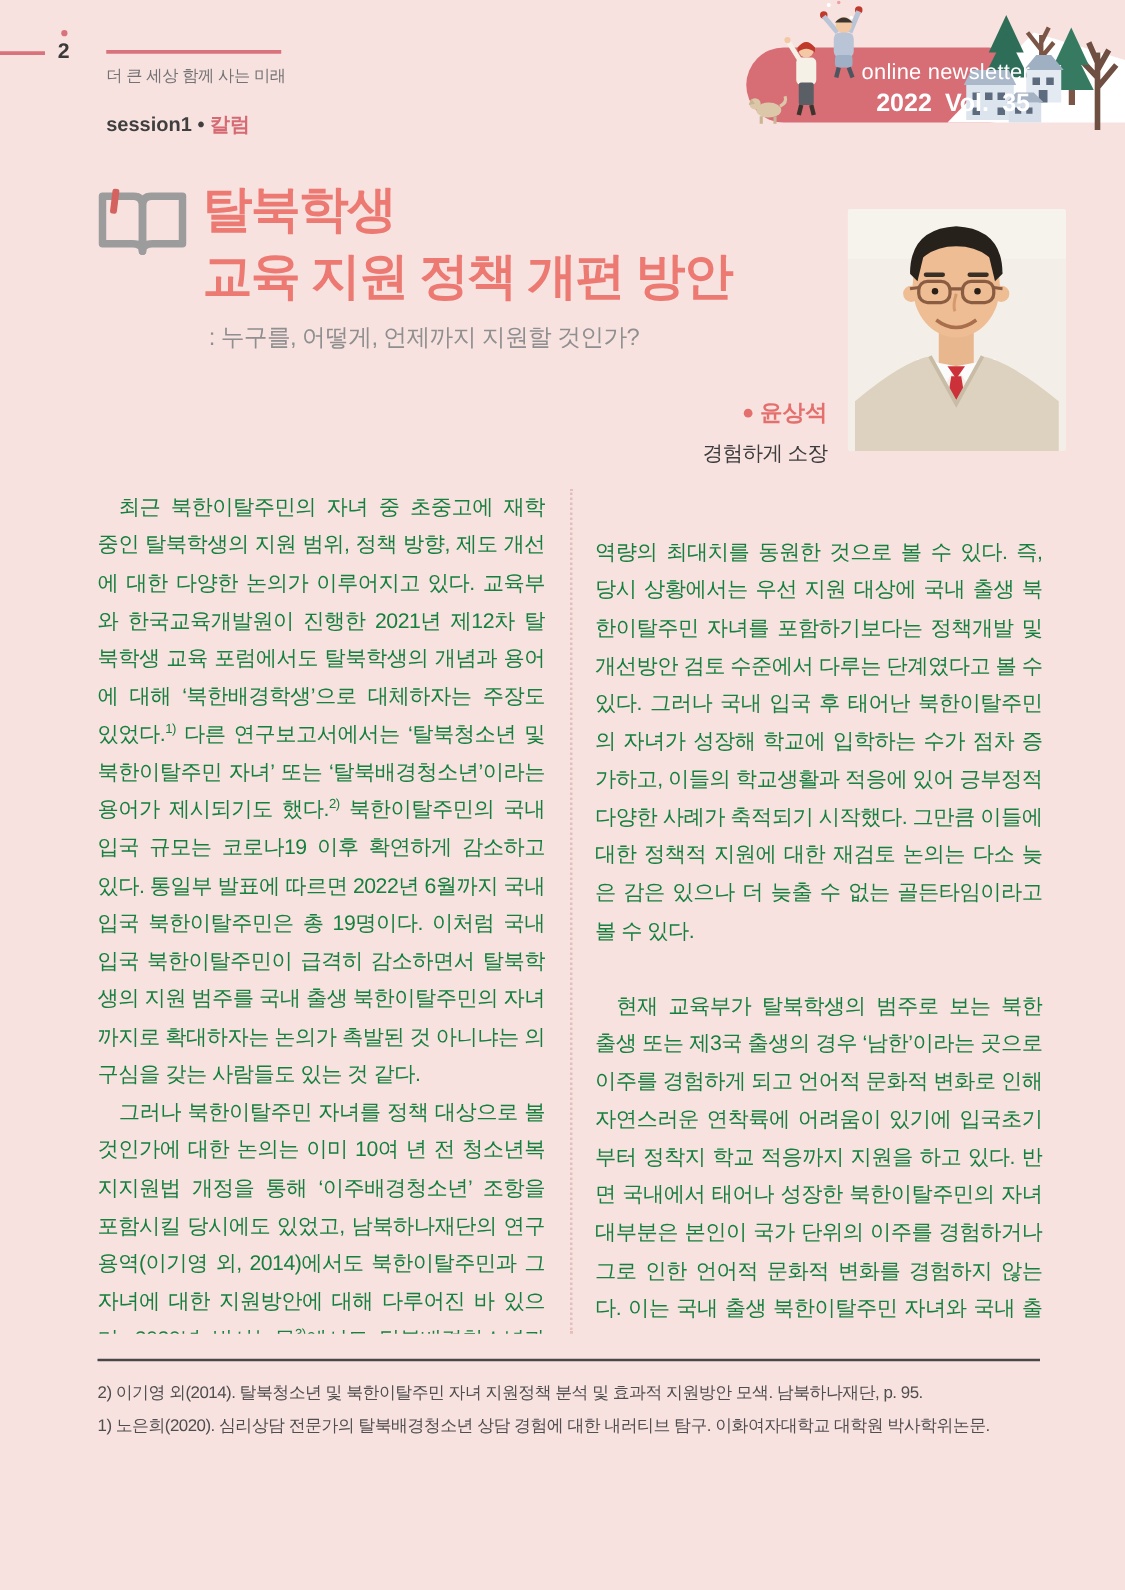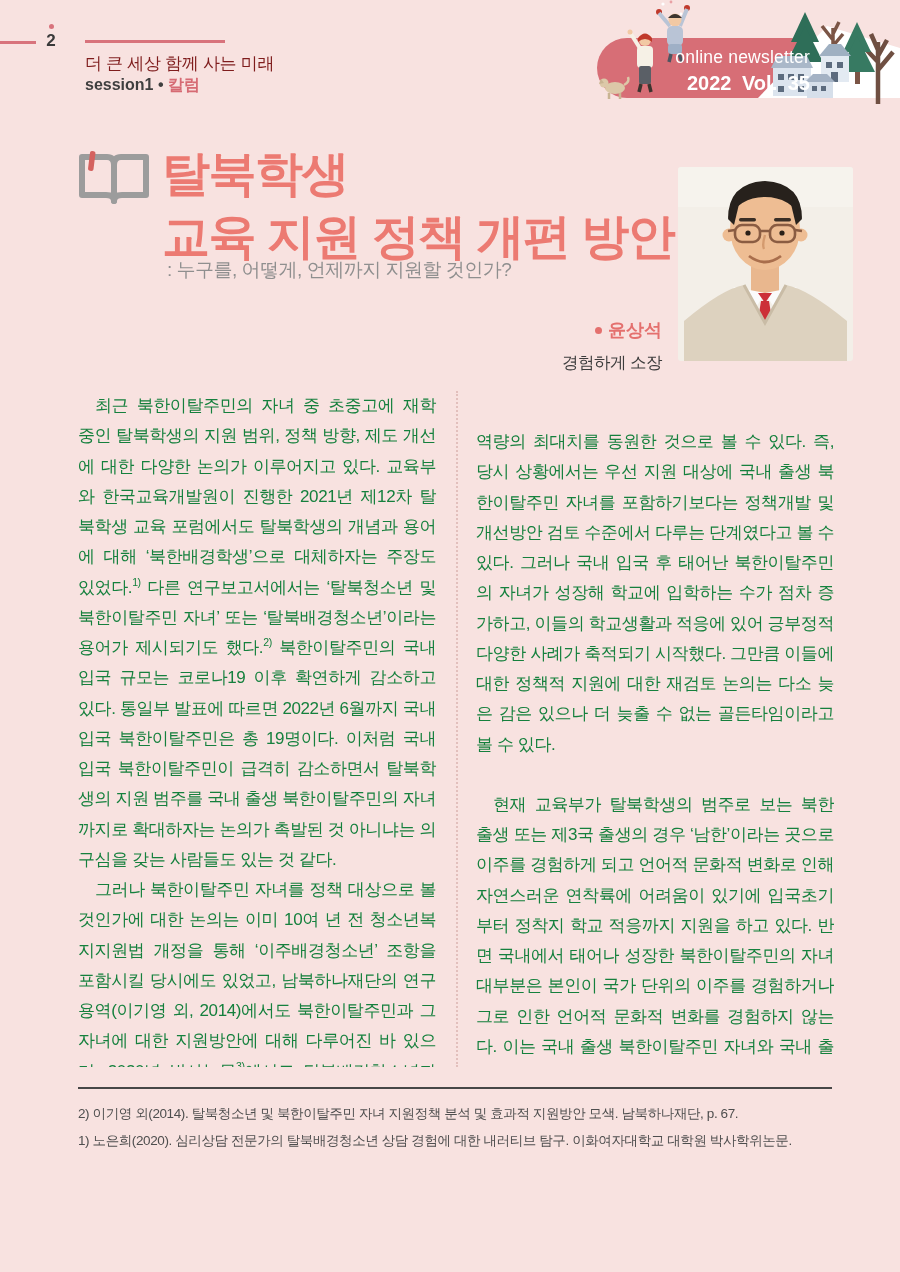--- a/index.html
+++ b/index.html
@@ -14,32 +14,32 @@
   .page { position: absolute; inset: 0; }
 
   
   .edge-line { position: absolute; left: 0; top: 41px; width: 36px; height: 3px; background: #d8737c; }
   .page-num { position: absolute; left: 41px; top: 24px; width: 20px; text-align: center; }
   .page-num .dot { width: 5px; height: 5px; border-radius: 50%; background: #d8737c; margin: 0 auto 2px; }
   .page-num .num { font-size: 17px; font-weight: bold; color: #3a3a3a; }
 
   .header-text { position: absolute; left: 85px; top: 40px; }
   .header-rule { width: 140px; height: 3px; background: #d8737c; margin-bottom: 9px; }
-  .tagline { font-size: 17px; color: #7f1d1d; letter-spacing: -0.3px; }
-  .session { font-size: 16px; color: #3f3f3f; margin-top: 0; font-weight: 600; }
+  .tagline { font-size: 13px; color: #737373; letter-spacing: -0.3px; }
+  .session { font-size: 16px; color: #3f3f3f; margin-top: 20px; font-weight: 600; }
   .session .kalleum { color: #d66a73; font-weight: 700; }
 
   .banner-svg { position: absolute; left: 575px; top: 0; }
-  .banner-text { position: absolute; left: 638px; top: 46px; width: 172px; text-align: right; color: #ffffff; line-height: 1.35; }
+  .banner-text { position: absolute; left: 652px; top: 46px; width: 172px; text-align: right; color: #ffffff; line-height: 1.35; }
   .banner-text .l1 { font-size: 17.5px; letter-spacing: 0.2px; }
   .banner-text .l2 { font-size: 20px; font-weight: bold; word-spacing: 5px; }
 
   
   .book-icon { position: absolute; left: 74px; top: 149px; }
-  .title { position: absolute; left: 162px; top: 142px; font-size: 48px; font-weight: 700; color: #ec7a72; line-height: 1.32; letter-spacing: -1.5px; }
+  .title { position: absolute; left: 162px; top: 142px; font-size: 40px; font-weight: 700; color: #ec7a72; line-height: 1.32; letter-spacing: -1.5px; }
   .subtitle { position: absolute; left: 167px; top: 257px; font-size: 19px; color: #8f8f8f; letter-spacing: -0.5px; text-align: right; }
 
   .author { position: absolute; left: 470px; top: 318px; width: 192px; text-align: right; }
   .author .name-line { font-size: 18px; font-weight: 700; color: #e4706e; }
   .author .bullet { display: inline-block; width: 7px; height: 7px; border-radius: 50%; background: #e4706e; margin-right: 6px; vertical-align: 2px; }
   .author .role { font-size: 16.5px; color: #3c3c3c; margin-top: 10px; font-weight: 500; letter-spacing: -0.5px; }
 
   .photo { position: absolute; left: 678px; top: 167px; width: 175px; height: 194px; border-radius: 3px; overflow: hidden; }
 
   
@@ -237,17 +237,17 @@
       </div>
     <div class="col-divider"></div>
     <div class="col col-right">
         <p>역량의 최대치를 동원한 것으로 볼 수 있다. 즉, 당시 상황에서는 우선 지원 대상에 국내 출생 북한이탈주민 자녀를 포함하기보다는 정책개발 및 개선방안 검토 수준에서 다루는 단계였다고 볼 수 있다. 그러나 국내 입국 후 태어난 북한이탈주민의 자녀가 성장해 학교에 입학하는 수가 점차 증가하고, 이들의 학교생활과 적응에 있어 긍부정적 다양한 사례가 축적되기 시작했다. 그만큼 이들에 대한 정책적 지원에 대한 재검토 논의는 다소 늦은 감은 있으나 더 늦출 수 없는 골든타임이라고 볼 수 있다.</p>
         <p class="indent gap-before">현재 교육부가 탈북학생의 범주로 보는 북한 출생 또는 제3국 출생의 경우 ‘남한’이라는 곳으로 이주를 경험하게 되고 언어적 문화적 변화로 인해 자연스러운 연착륙에 어려움이 있기에 입국초기부터 정착지 학교 적응까지 지원을 하고 있다. 반면 국내에서 태어나 성장한 북한이탈주민의 자녀 대부분은 본인이 국가 단위의 이주를 경험하거나 그로 인한 언어적 문화적 변화를 경험하지 않는다. 이는 국내 출생 북한이탈주민 자녀와 국내 출생 다문화가족 자녀와 크게 다르지 않다. 다시 말해, 다문화가족지원법에 따른 다문화가족의 자녀 중 국내 출생 자녀 역시 본인이 국가 단위의 이주를 경험하지 않고 그로 인한 언어적 문화적 변화를 경험하지 않았다. 그럼에도 이들은 다문화가족 지원 정책 대상에 포함된다. 이는 부모 중 1명 이상이 결혼이민자로서 양육자의 이주 경험과 국내 정착 과정이 자녀의 언어, 신체 발달, 문화적 감수성 등에 영향을 미치기 때문에 본인의 이주 경험 유무와 관계없이 지원받을 수 있는 권리를</p>
       </div>
   </div>
 
   <div class="footnote-rule"></div>
   <div class="footnotes">
-      <div>2) 이기영 외(2014). 탈북청소년 및 북한이탈주민 자녀 지원정책 분석 및 효과적 지원방안 모색. 남북하나재단, p. 67.</div>
+      <div>2) 이기영 외(2014). 탈북청소년 및 북한이탈주민 자녀 지원정책 분석 및 효과적 지원방안 모색. 남북하나재단, p. 95.</div>
       <div>1) 노은희(2020). 심리상담 전문가의 탈북배경청소년 상담 경험에 대한 내러티브 탐구. 이화여자대학교 대학원 박사학위논문.</div>
     </div>
 
 </div>
 
 </body></html>

